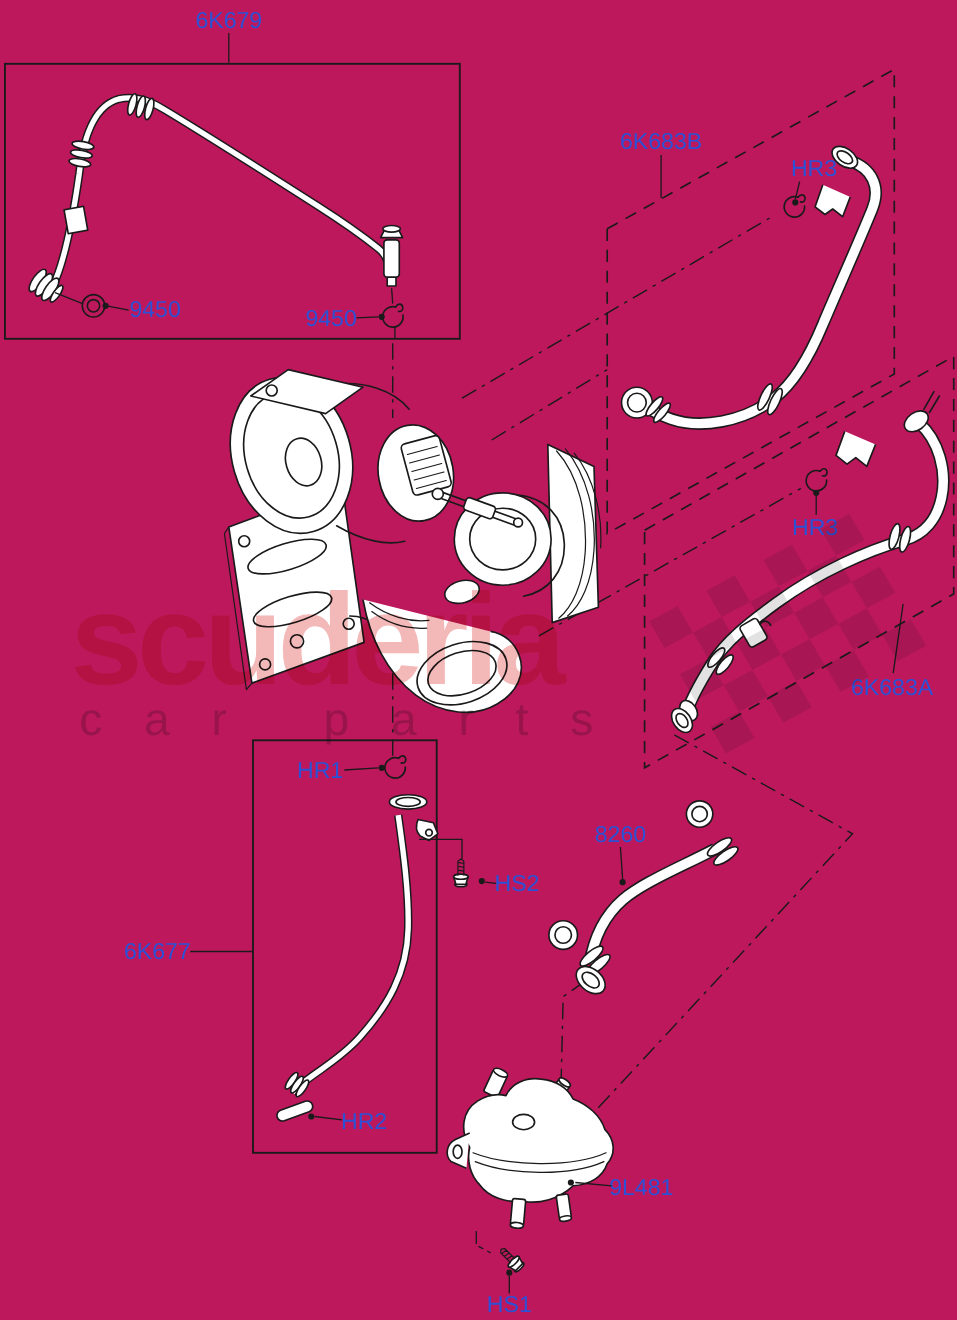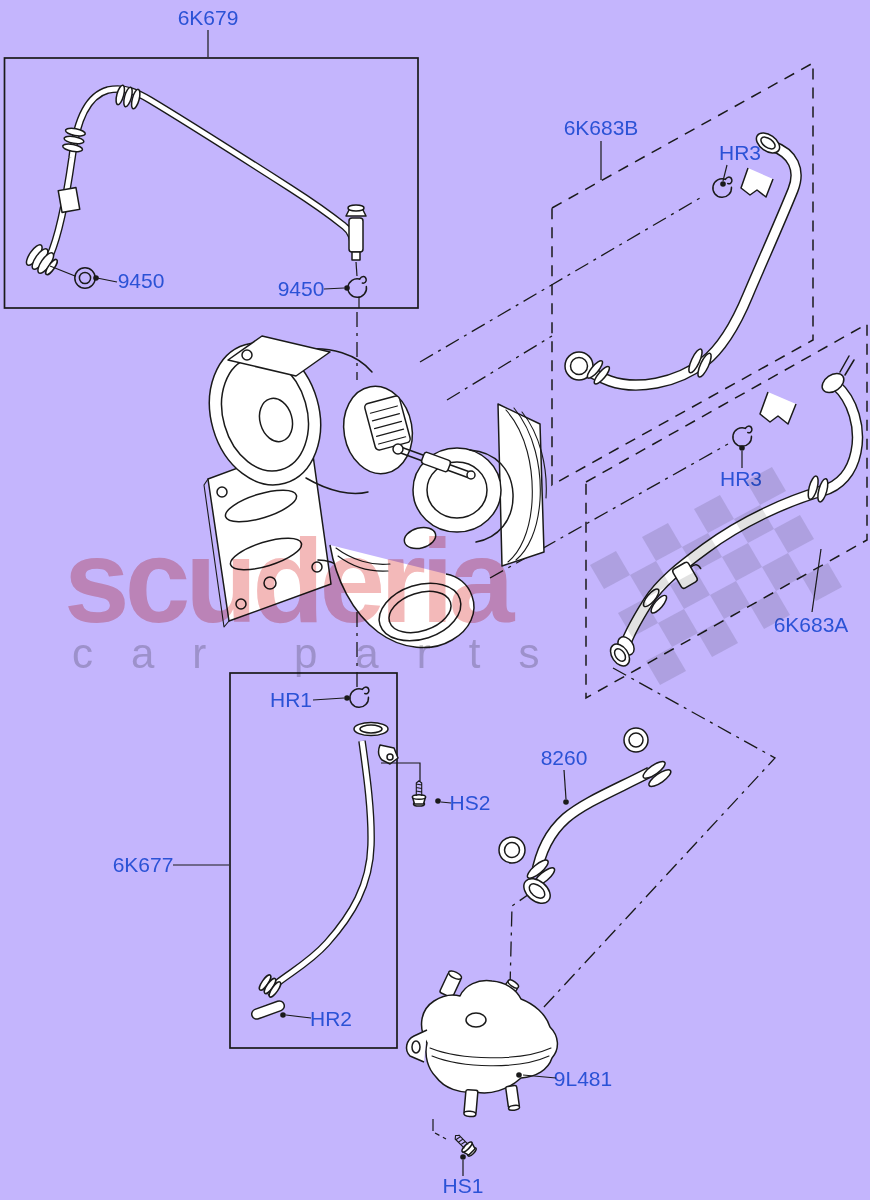--- a/index.html
+++ b/index.html
@@ -1,20 +1,20 @@
 <!DOCTYPE html>
 <html style="--label-blue: #2b52d6; --line-black: #1a1a1a; --watermark-pink: #f3b9b9; --watermark-gray: #cdcdcd; --checker-gray: #d8d8d8;"><head>
 <meta charset="utf-8">
 <style>
   :root{
     --label-blue:#2b52d6; --line-black:#1a1a1a;
     --watermark-pink:#f3b9b9; --watermark-gray:#cdcdcd; --checker-gray:#d8d8d8;
   }
   html,body{margin:0;padding:0;background:#ffffff;}
-  .stage{width:870px;height:1200px;position:relative;background:#c4b5fd;overflow:hidden;}
+  .stage{width:870px;height:1200px;position:relative;background:#be185d;overflow:hidden;}
   svg text{font-family:"Liberation Sans",sans-serif;}
   .ln{fill:none;stroke:var(--line-black);stroke-width:1.5;stroke-linecap:round;stroke-linejoin:round;}
   .lnf{fill:#fff;stroke:var(--line-black);stroke-width:1.5;stroke-linejoin:round;}
   .thin{stroke-width:1.1;}
   .box{fill:none;stroke:var(--line-black);stroke-width:1.7;}
   .dashbox{fill:none;stroke:var(--line-black);stroke-width:1.5;stroke-dasharray:11 8;}
   .cl{fill:none;stroke:var(--line-black);stroke-width:1.3;stroke-dasharray:15 6 3 6;}
   .pipeO{fill:none;stroke:var(--line-black);stroke-width:7.6;}
   .pipeI{fill:none;stroke:#fff;stroke-width:4.9;}
   .hoseO{fill:none;stroke:var(--line-black);stroke-width:11.5;}

